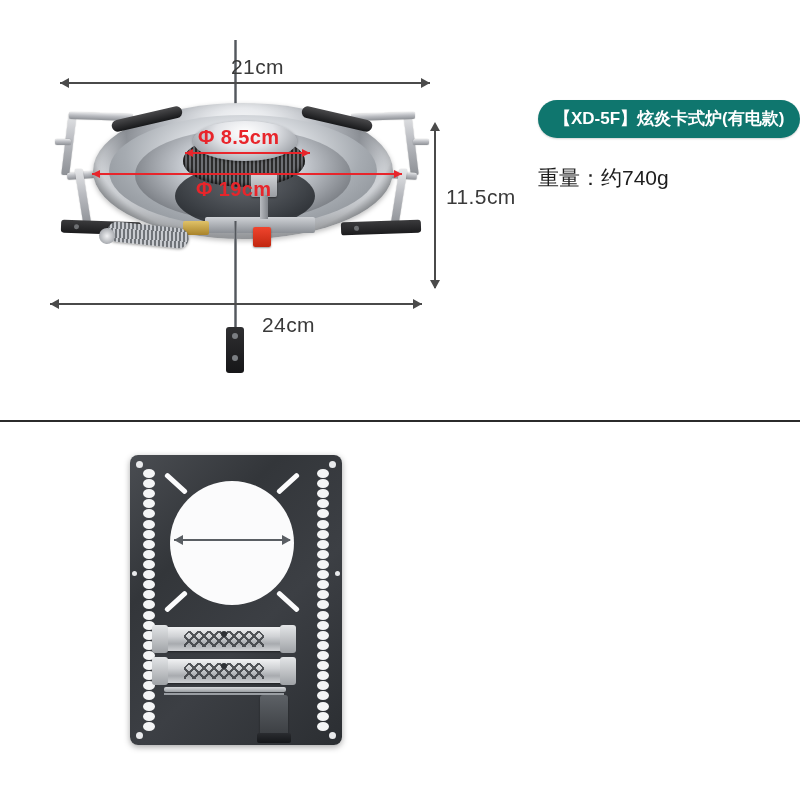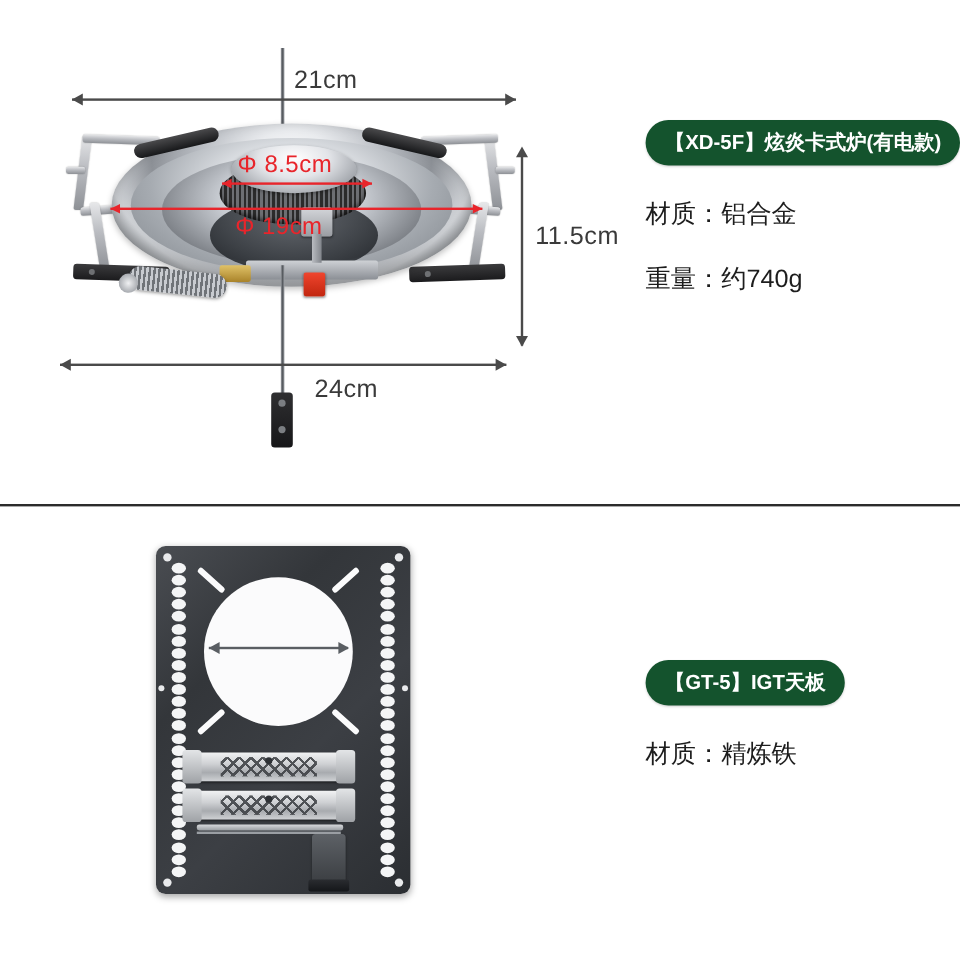--- a/index.html
+++ b/index.html
@@ -10,40 +10,40 @@
     overflow:hidden;position:relative;
   }
   .page{position:relative;width:800px;height:800px;}
 
   
   .abs{position:absolute;}
   .dim-text{
     color:#3a3a3a;font-size:21px;letter-spacing:.4px;white-space:nowrap;
     font-family:"Liberation Sans","DejaVu Sans",sans-serif;
   }
-  .dim-red{color:#e8252b;font-weight:normal;white-space:nowrap;}
+  .dim-red{color:#e8252b;font-weight:bold;white-space:nowrap;}
   .dim-line{background:#4a4a4a;}
   .dim-line-red{background:#e8252b;}
 
   
   .arw{position:absolute;width:0;height:0;}
   .arw-l{border-top:5px solid transparent;border-bottom:5px solid transparent;border-right:9px solid #4a4a4a;}
   .arw-r{border-top:5px solid transparent;border-bottom:5px solid transparent;border-left:9px solid #4a4a4a;}
   .arw-u{border-left:5px solid transparent;border-right:5px solid transparent;border-bottom:9px solid #4a4a4a;}
   .arw-d{border-left:5px solid transparent;border-right:5px solid transparent;border-top:9px solid #4a4a4a;}
   .arw-l-red{border-top:4px solid transparent;border-bottom:4px solid transparent;border-right:8px solid #e8252b;}
   .arw-r-red{border-top:4px solid transparent;border-bottom:4px solid transparent;border-left:8px solid #e8252b;}
 
   
   .divider{position:absolute;left:0;top:420px;width:800px;height:2px;background:#2b2b2b;}
 
   
   .info-panel{position:absolute;}
   .badge{
-    display:inline-block;background:#14532d;color:#ffffff;
+    display:inline-block;background:#0f766e;color:#ffffff;
     border-radius:20px;padding:7px 16px 8px 16px;
     font-size:17px;font-weight:bold;white-space:nowrap;
     font-family:"Liberation Sans","DejaVu Sans",sans-serif;
     box-shadow:0 1px 2px rgba(0,0,0,.18);
   }
   .spec-line{
     color:#1d1d1d;font-size:21px;margin-top:26px;white-space:nowrap;
     font-family:"Liberation Sans","DejaVu Sans",sans-serif;
   }
   .spec-line:first-of-type{margin-top:30px;}
@@ -193,21 +193,21 @@
 
       <div class="rod" style="top:126px;height:140px;"></div>
       <div class="rod-clamp" style="top:232px;"></div>
     </div>
 
     <div class="abs" style="left:60px;top:82px;width:370px;height:2px;">
       <div class="dim-line" style="position:absolute;left:0;top:0;width:370px;height:1.5px;"></div>
       <div class="arw arw-l" style="left:0;top:-4px;"></div>
       <div class="arw arw-r" style="left:361px;top:-4px;"></div>
     </div>
-    <div class="dim-text abs" style="left:245px;top:55px;">21cm</div>
+    <div class="dim-text abs" style="left:231px;top:55px;">21cm</div>
 
     <div class="abs" style="left:185px;top:152px;width:125px;height:2px;">
       <div class="dim-line-red" style="position:absolute;left:0;top:0;width:125px;height:1.5px;"></div>
       <div class="arw arw-l-red" style="left:0;top:-3px;"></div>
       <div class="arw arw-r-red" style="left:117px;top:-3px;"></div>
     </div>
     <div class="dim-text dim-red abs" style="left:198px;top:126px;font-size:20px;">Φ 8.5cm</div>
 
     <div class="abs" style="left:92px;top:173px;width:310px;height:2px;">
       <div class="dim-line-red" style="position:absolute;left:0;top:0;width:310px;height:1.5px;"></div>
@@ -226,21 +226,20 @@
     <div class="abs" style="left:50px;top:303px;width:372px;height:2px;">
       <div class="dim-line" style="position:absolute;left:0;top:0;width:372px;height:1.5px;"></div>
       <div class="arw arw-l" style="left:0;top:-4px;"></div>
       <div class="arw arw-r" style="left:363px;top:-4px;"></div>
     </div>
     <div class="dim-text abs" style="left:262px;top:313px;">24cm</div>
   </div>
 
   <div class="info-panel" style="left:538px;top:100px;width:250px;">
     <div class="badge">【XD-5F】炫炎卡式炉(有电款)</div>
-    <div class="spec-line">材质：铝合金</div>
     <div class="spec-line">重量：约740g</div>
   </div>
 
   <div class="divider"></div>
 
   <div class="abs" style="left:0;top:420px;width:500px;height:380px;">
 
     <div id="plate" style="top:35px;">
       <div class="plate-body"></div>
 
@@ -339,17 +338,15 @@
       </div>
 
       <div class="abs" style="left:34px;top:238px;width:120px;height:2px;">
         <div class="dim-line" style="position:absolute;left:0;top:0;width:120px;height:1.5px;background:#9a9ea3;"></div>
       </div>
     </div>
 
   </div>
 
   <div class="info-panel" style="left:538px;top:550px;width:250px;">
-    <div class="badge">【GT-5】IGT天板</div>
-    <div class="spec-line">材质：精炼铁</div>
   </div>
 
 </div>
 
 </body></html>

